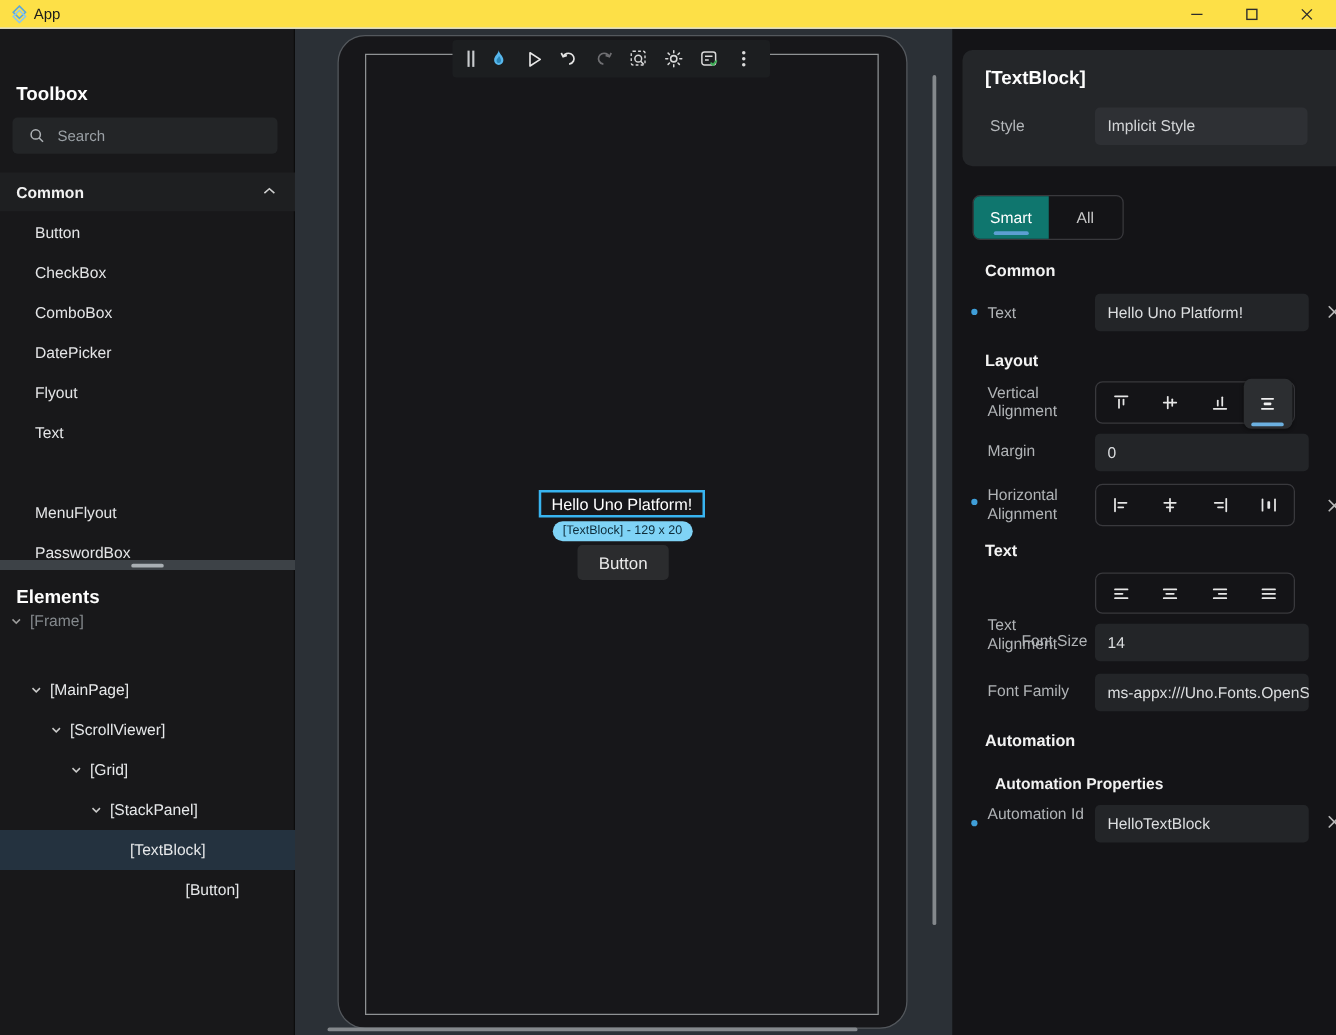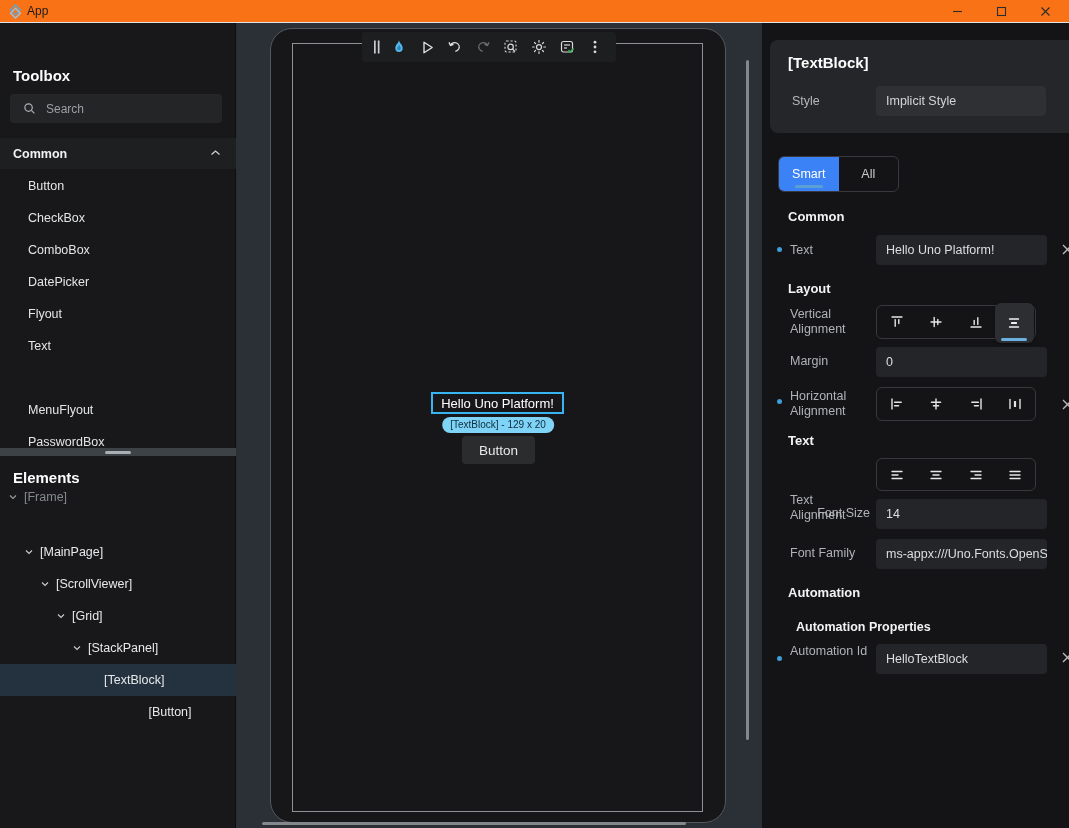--- a/index.html
+++ b/index.html
@@ -1,19 +1,19 @@
 <!DOCTYPE html>
 <html><head>
 <meta charset="utf-8">
 <style>
   * { margin:0; padding:0; box-sizing:border-box; }
   html,body { width:1069px; height:828px; background:#141417; font-family:"Liberation Sans", sans-serif; overflow:hidden; }
 
   
-  .titlebar { position:absolute; left:0; top:0; width:1069px; height:23px; background:#f97316; border-bottom:1px solid #e0e4e8; z-index:50; }
+  .titlebar { position:absolute; left:0; top:0; width:1069px; height:23px; background:#fde047; border-bottom:1px solid #e0e4e8; z-index:50; }
   .titlebar .app-title { position:absolute; left:27px; top:0; line-height:23px; font-size:12px; color:#1c1c1c; }
   .titlebar .logo { position:absolute; left:8px; top:4px; }
   .win-controls { position:absolute; right:2px; top:0; height:23px; display:flex; }
   .win-btn { width:44px; height:23px; display:flex; align-items:center; justify-content:center; }
 
   
   .sidebar { position:absolute; left:0; top:23px; width:236px; height:805px; background:#18181a; border-right:1px solid #0c0c0d; }
   .panel-title { position:absolute; left:13px; font-size:15px; font-weight:bold; color:#fdfdfd; }
   .searchbox { position:absolute; left:10px; top:71px; width:212px; height:29px; background:#232527; border-radius:4px; display:flex; align-items:center; }
   .searchbox .ph { font-size:12px; color:#9aa0a5; margin-left:10px; }
@@ -43,21 +43,21 @@
 
   
   .inspector { position:absolute; left:762px; top:23px; width:307px; height:805px; background:#141417; overflow:hidden; }
   .insp-card { position:absolute; left:8px; top:17px; width:310px; height:93px; background:#242629; border-radius:8px; }
   .insp-card .card-title { position:absolute; left:18px; top:14px; font-size:15px; font-weight:bold; color:#fdfdfd; }
   .insp-card .style-lbl { position:absolute; left:22px; top:54px; font-size:12.5px; color:#b4b7ba; }
   .field { background:#232528; border-radius:4px; height:30px; line-height:30px; padding-left:10px; font-size:12.5px; color:#dcdee0; white-space:nowrap; overflow:hidden; }
   .insp-card .field { position:absolute; left:106px; top:46px; width:170px; background:#2e3034; color:#d3d5d7; }
   .tabs { position:absolute; left:16px; top:133px; width:121px; height:36px; border:1px solid #39393d; border-radius:6px; display:flex; }
   .tab { width:60px; height:34px; display:flex; align-items:center; justify-content:center; font-size:12.5px; color:#c9c9c9; position:relative; }
-  .tab.active { background:#3b82f6; border-radius:5px 0 0 5px; color:#ffffff; }
+  .tab.active { background:#0f766e; border-radius:5px 0 0 5px; color:#ffffff; }
   .tab.active::after { content:""; position:absolute; bottom:3px; left:50%; transform:translateX(-50%); width:28px; height:3px; background:#5c9fd2; border-radius:2px; }
   .sec-title { position:absolute; left:26px; font-size:13px; font-weight:bold; color:#f2f2f2; }
   .sub-title { position:absolute; left:34px; font-size:12.5px; font-weight:bold; color:#f2f2f2; }
   .prop-lbl { position:absolute; left:28px; width:80px; font-size:12.5px; line-height:15px; color:#b0b3b6; }
   .prop-field { position:absolute; left:114px; width:171px; }
   .dot { position:absolute; left:15px; width:5px; height:5px; border-radius:50%; background:#3f9ed8; }
   .align-group { position:absolute; left:114px; width:160px; height:34px; border:1px solid #39393d; border-radius:6px; display:flex; }
   .align-btn { width:39.5px; height:32px; display:flex; align-items:center; justify-content:center; position:relative; }
   .align-btn.selected { background:#2c2e31; border-radius:6px; margin:-3px -1px -5px -1px; height:40px; z-index:2; box-shadow:0 1px 3px rgba(0,0,0,.4); }
   .align-btn.selected::after { content:""; position:absolute; bottom:2px; left:50%; transform:translateX(-50%); width:26px; height:3px; background:#6cb0e0; border-radius:2px; }

